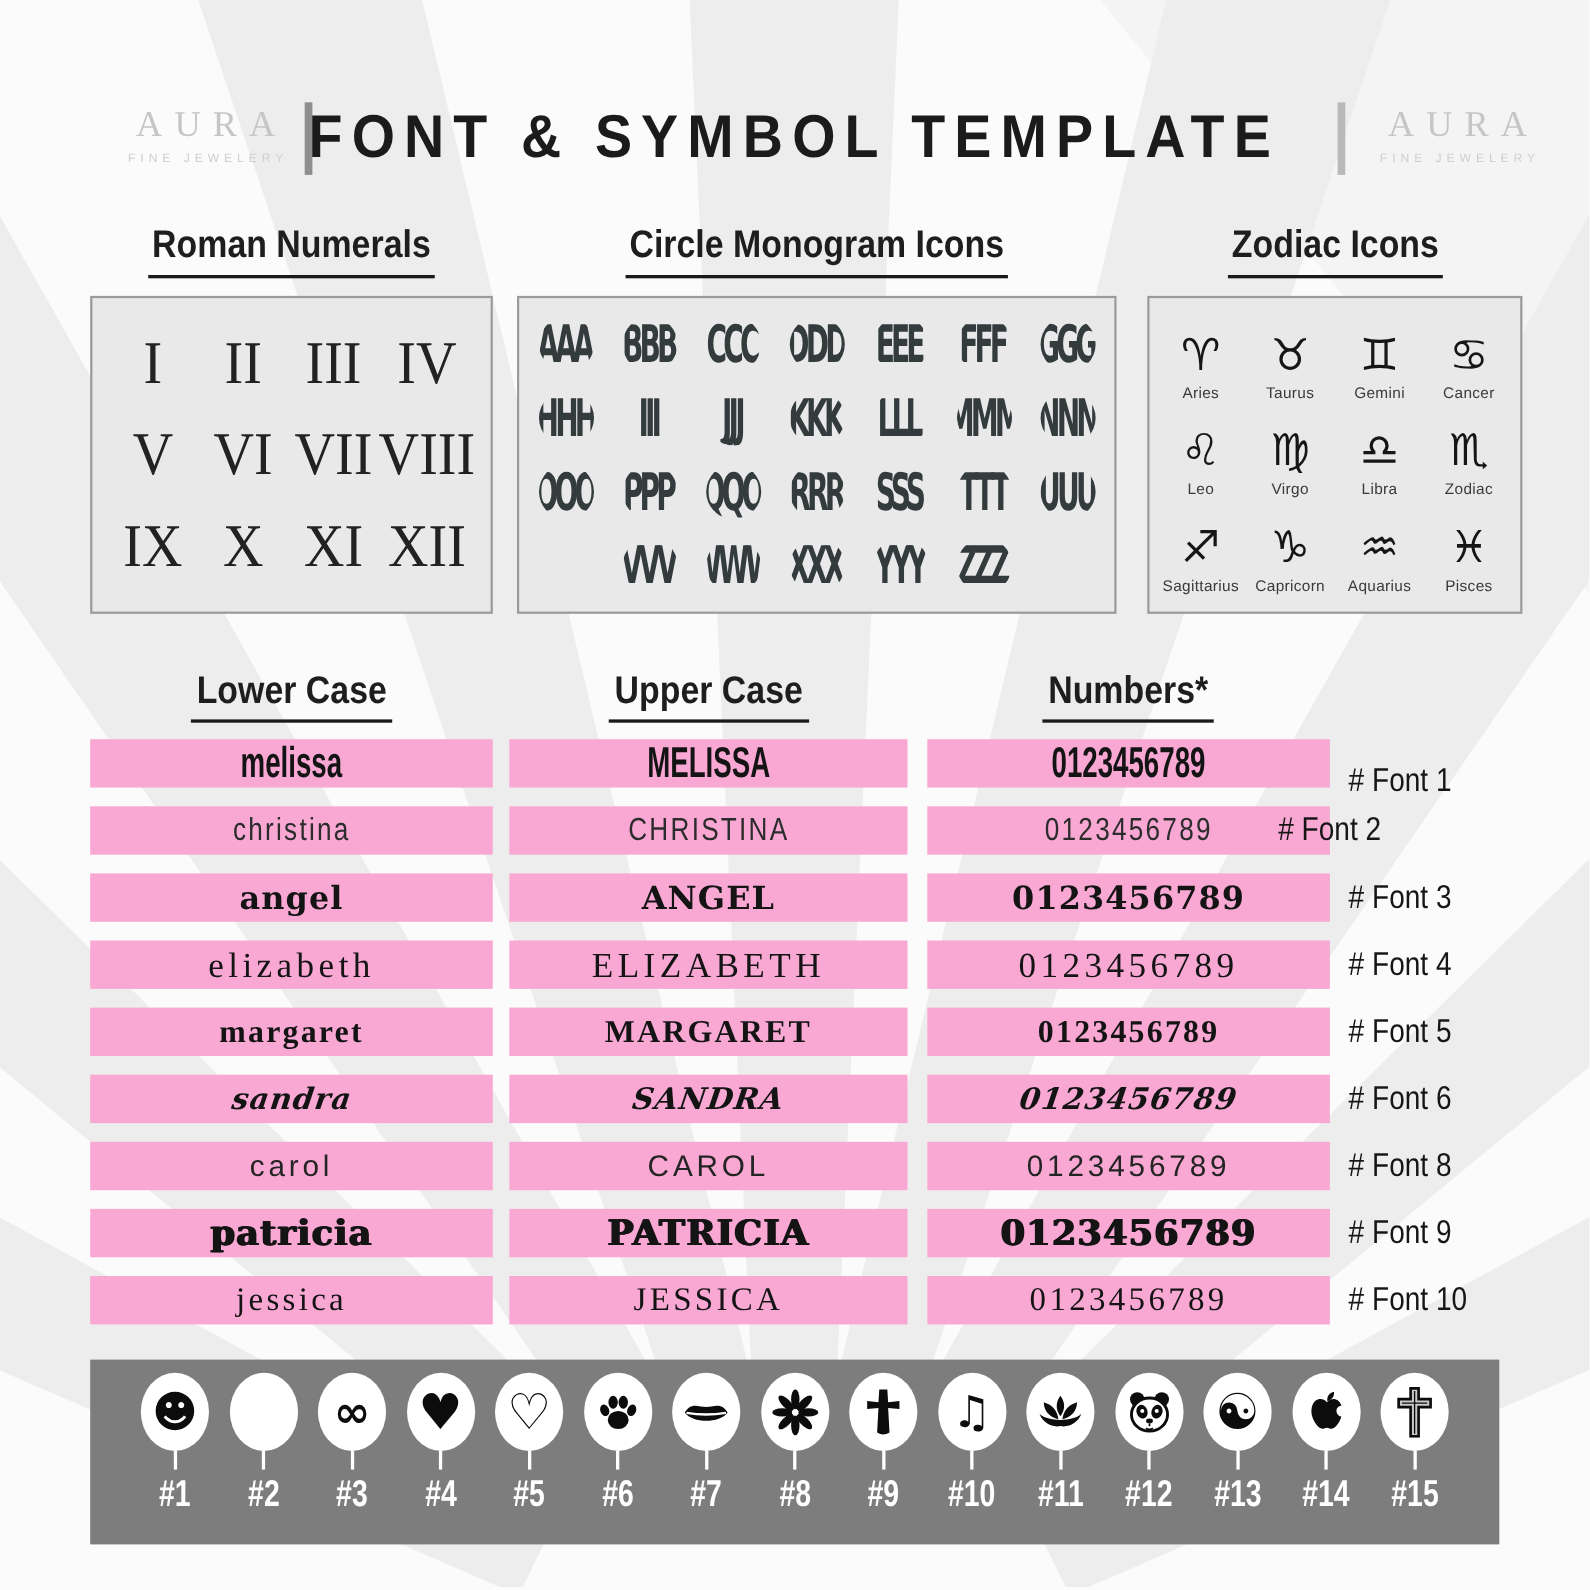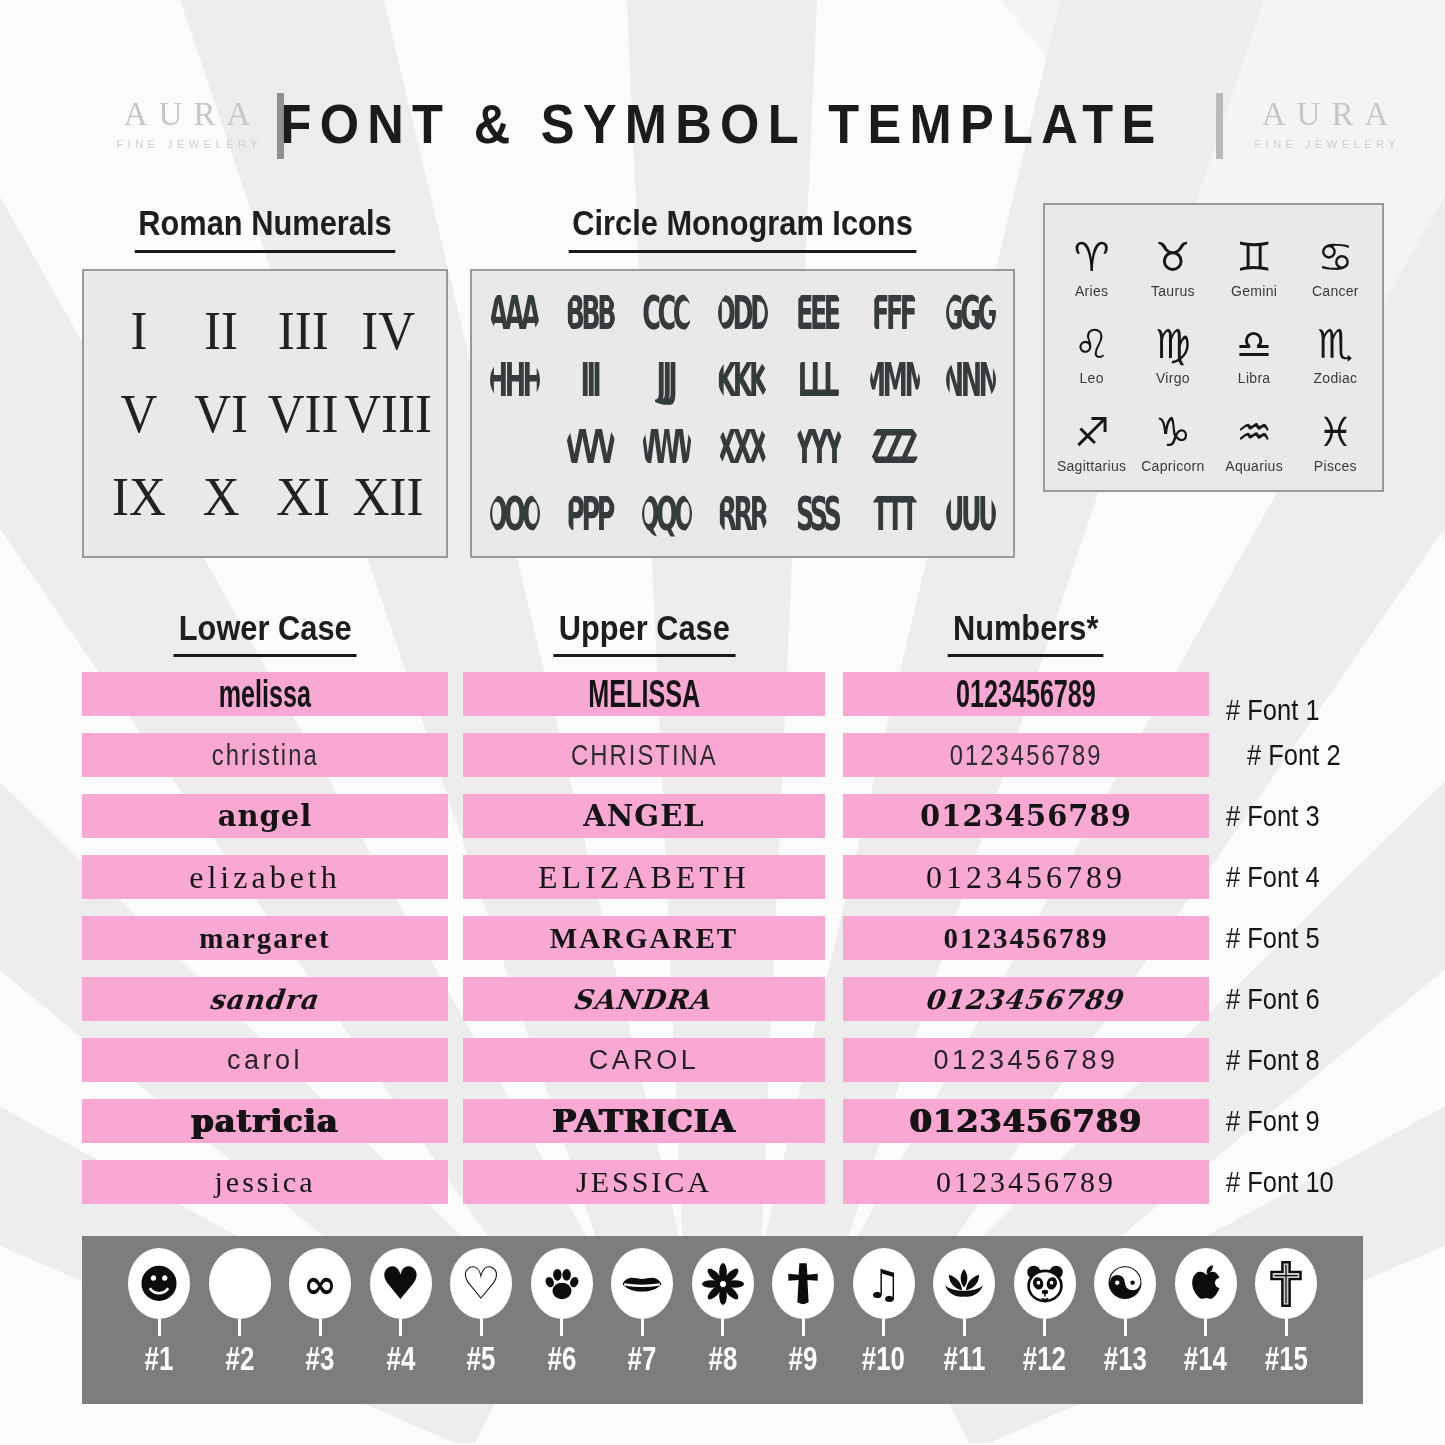--- a/index.html
+++ b/index.html
@@ -182,62 +182,65 @@
           </div>
         <div class="mono">
             <span>MMM</span>
           </div>
         <div class="mono">
             <span>NNN</span>
           </div>
       </div>
       <div class="mono-row">
         <div class="mono">
-            <span>VVV</span>
-          </div>
-        <div class="mono">
-            <span>WWW</span>
-          </div>
-        <div class="mono">
-            <span>XXX</span>
-          </div>
-        <div class="mono">
-            <span>YYY</span>
-          </div>
-        <div class="mono">
-            <span>ZZZ</span>
+            <span>OOO</span>
+          </div>
+        <div class="mono">
+            <span>PPP</span>
+          </div>
+        <div class="mono">
+            <span>QQQ</span>
+          </div>
+        <div class="mono">
+            <span>RRR</span>
+          </div>
+        <div class="mono">
+            <span>SSS</span>
+          </div>
+        <div class="mono">
+            <span>TTT</span>
+          </div>
+        <div class="mono">
+            <span>UUU</span>
           </div>
       </div>
       <div class="mono-row">
         <div class="mono">
-            <span>OOO</span>
-          </div>
-        <div class="mono">
-            <span>PPP</span>
-          </div>
-        <div class="mono">
-            <span>QQQ</span>
-          </div>
-        <div class="mono">
-            <span>RRR</span>
-          </div>
-        <div class="mono">
-            <span>SSS</span>
-          </div>
-        <div class="mono">
-            <span>TTT</span>
-          </div>
-        <div class="mono">
-            <span>UUU</span>
+            <span>VVV</span>
+          </div>
+        <div class="mono">
+            <span>WWW</span>
+          </div>
+        <div class="mono">
+            <span>XXX</span>
+          </div>
+        <div class="mono">
+            <span>YYY</span>
+          </div>
+        <div class="mono">
+            <span>ZZZ</span>
           </div>
       </div>
     </div>
   </div>
 
   <div class="layer" style="left:1043px;top:203px;width:341px;">
+    <div class="sec-title">
+      <span>Zodiac Icons</span>
+    </div>
     <div class="panel-box" style="height:289px;">
       <div class="zo-grid">
         <div class="zo-cell">
           <span class="zo-glyph">♈</span>
           <span class="zo-name">Aries</span>
           </div>
         <div class="zo-cell">
           <span class="zo-glyph">♉</span>
           <span class="zo-name">Taurus</span>
           </div>
@@ -307,21 +310,21 @@
 
   <div class="band f2" style="left:82px;top:733px;width:366px;z-index:1;">
       <span class="tx">christina</span>
     </div>
   <div class="band f2" style="left:463px;top:733px;width:362px;z-index:1;">
       <span class="tx">CHRISTINA</span>
     </div>
   <div class="band f2" style="left:843px;top:733px;width:366px;z-index:1;">
       <span class="tx">0123456789</span>
     </div>
-  <div class="row-label" style="left:1247px;top:733px;z-index:1;text-align:center;">
+  <div class="row-label" style="left:1162px;top:733px;z-index:1;text-align:center;">
       <span># Font 2</span>
     </div>
 
   <div class="band f3" style="left:82px;top:794px;width:366px;z-index:1;">
       <span class="tx">angel</span>
     </div>
   <div class="band f3" style="left:463px;top:794px;width:362px;z-index:1;">
       <span class="tx">ANGEL</span>
     </div>
   <div class="band f3" style="left:843px;top:794px;width:366px;z-index:1;">

